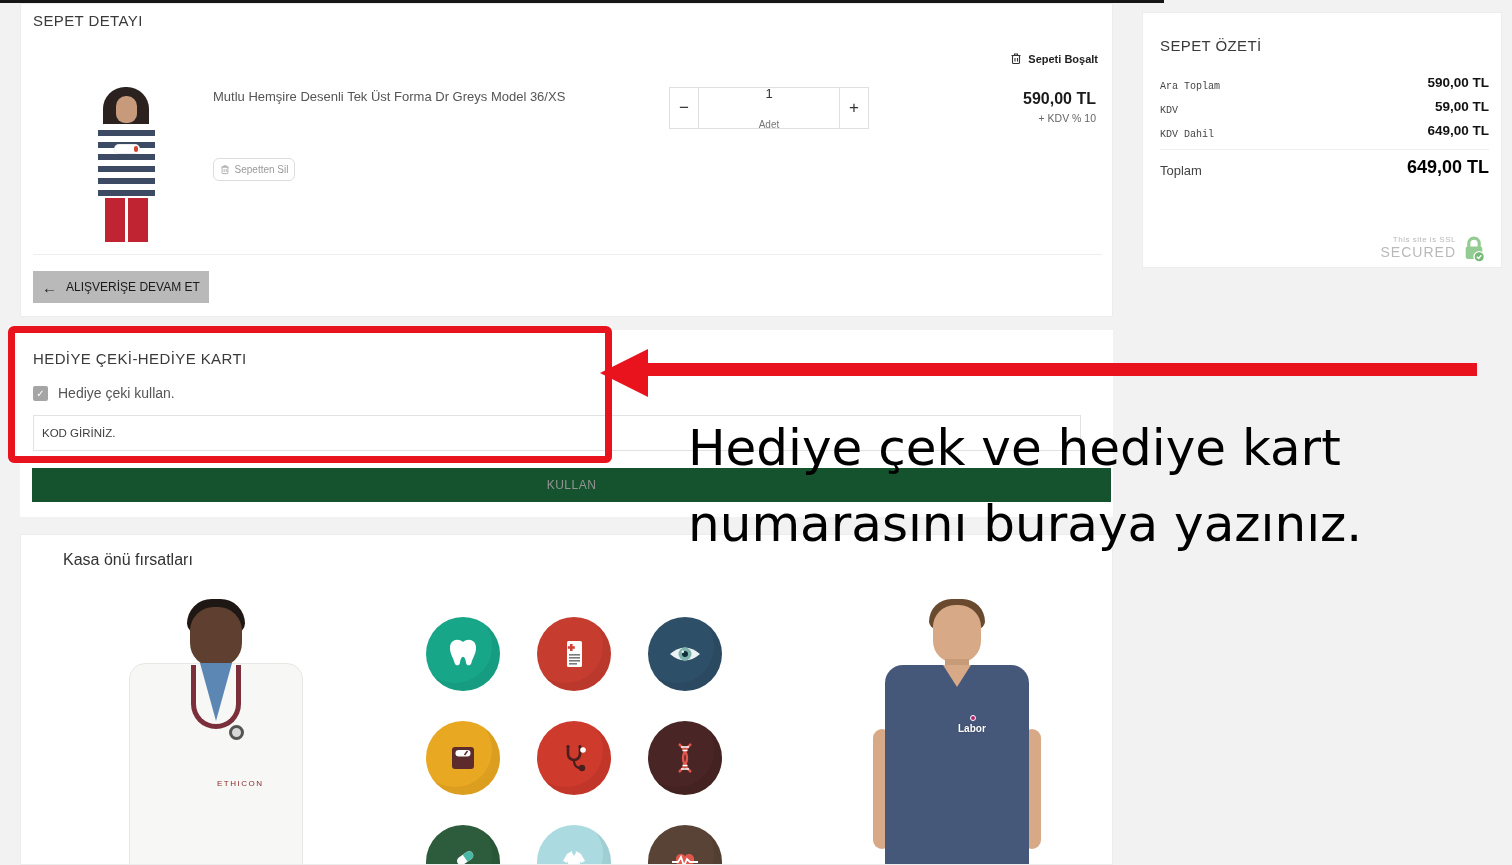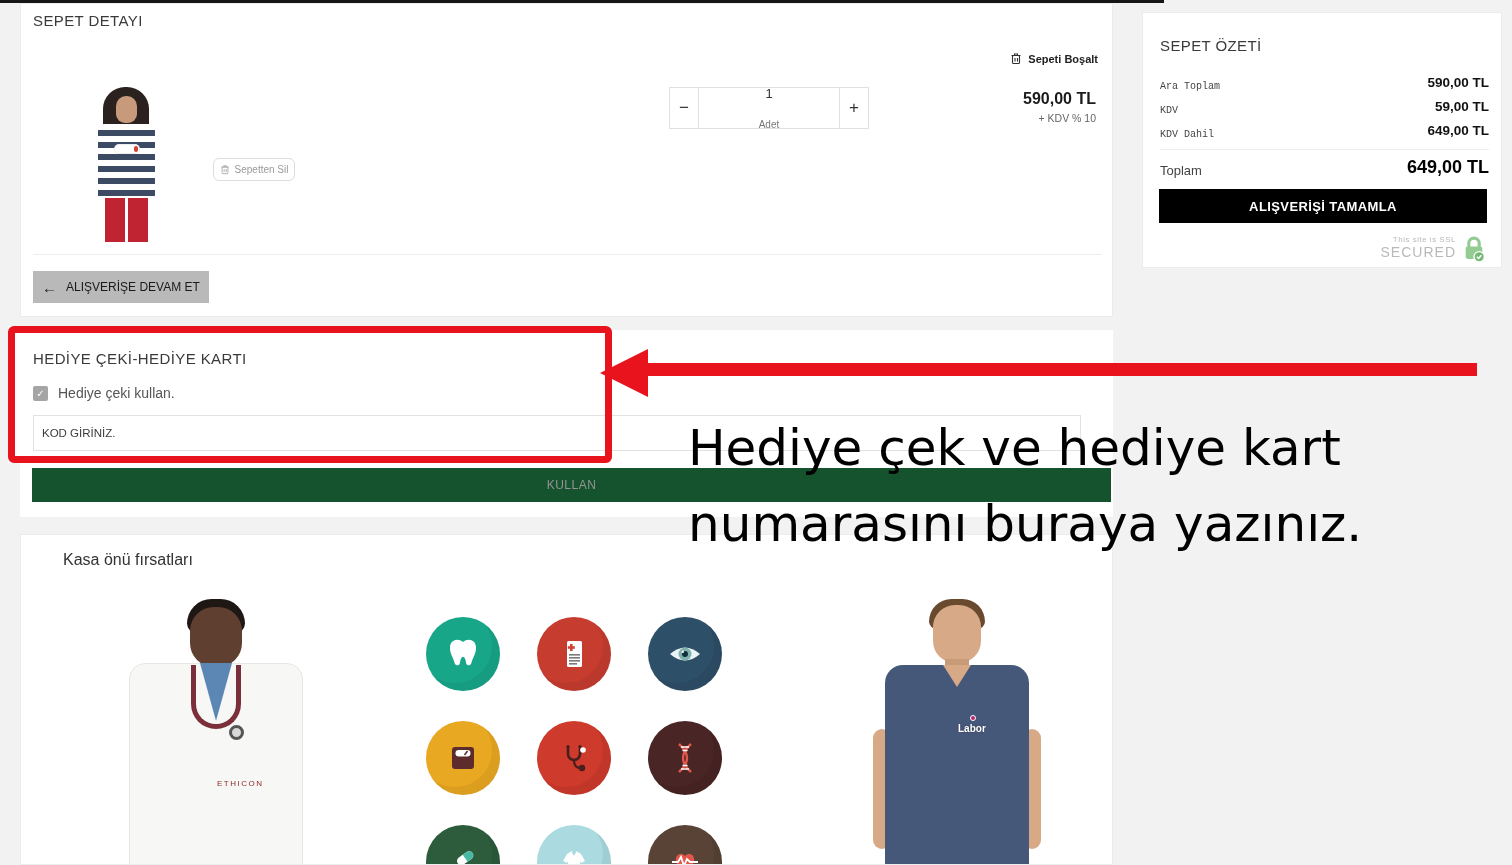--- a/index.html
+++ b/index.html
@@ -116,20 +116,21 @@
 
     <div class="prod-img">
       <div class="fig-part" style="left:12px;top:0;width:46px;height:96px;background:#2b2220;border-radius:22px 22px 16px 16px;"></div>
       <div class="fig-part" style="left:25px;top:9px;width:21px;height:27px;background:#c89a7c;border-radius:10px 10px 9px 9px;"></div>
       <div class="fig-part" style="left:7px;top:37px;width:57px;height:74px;border-radius:6px 6px 3px 3px;background:repeating-linear-gradient(180deg,#ffffff 0 6px,#3c4a63 6px 12px);"></div>
       <div class="fig-part" style="left:24px;top:58px;width:24px;height:8px;background:#fff;border-radius:4px;box-shadow:0 0 0 1px #eee;"></div>
       <div class="fig-part" style="left:43px;top:59px;width:4px;height:6px;background:#d4452f;border-radius:2px;"></div>
       <div class="fig-part" style="left:14px;top:111px;width:43px;height:44px;background:linear-gradient(90deg,#c02433 0 46%,#ffffff 46% 54%,#c02433 54% 100%);"></div>
     </div>
 
+    <div class="prod-title">Mutlu Hemşire Desenli Tek Üst Forma Dr Greys Model 36/XS</div>
 
     <div class="remove-btn">
       <svg class="trash" width="10" height="11" viewBox="0 0 12 13">
         <g fill="none" stroke="#aaa" stroke-width="1.1">
           <path d="M1.5 3.5h9M4.5 3.5V2h3v1.5"></path>
             <rect x="2.5" y="3.5" width="7" height="8" rx="1"></rect>
           <path d="M5 6v3.5M7.5 6v3.5"></path>
         </g>
       </svg>
       <span>Sepetten Sil</span>
@@ -170,21 +171,20 @@
     </div>
     <div class="sum-row" style="top:110px;">
       <span class="sum-label">KDV Dahil</span>
       <span class="sum-value">649,00 TL</span>
     </div>
 
     <div class="sum-divider"></div>
     <div class="total-label">Toplam</div>
     <div class="total-value">649,00 TL</div>
 
-    <div class="checkout-btn">ALIŞVERİŞİ TAMAMLA</div>
 
     <div class="ssl-badge">
       <div class="ssl-text">
         <div class="ssl-line1">This site is SSL</div>
         <div class="ssl-line2">SECURED</div>
       </div>
       <svg width="26" height="27" viewBox="0 0 24 26">
         <path d="M7 12V8a5 5 0 0 1 10 0v4" fill="none" stroke="#93cb93" stroke-width="3"></path>
         <rect x="4" y="11" width="16" height="12" rx="2" fill="#93cb93"></rect>
         <circle cx="17" cy="21" r="5" fill="#74b974" stroke="#fff" stroke-width="1.3"></circle>

